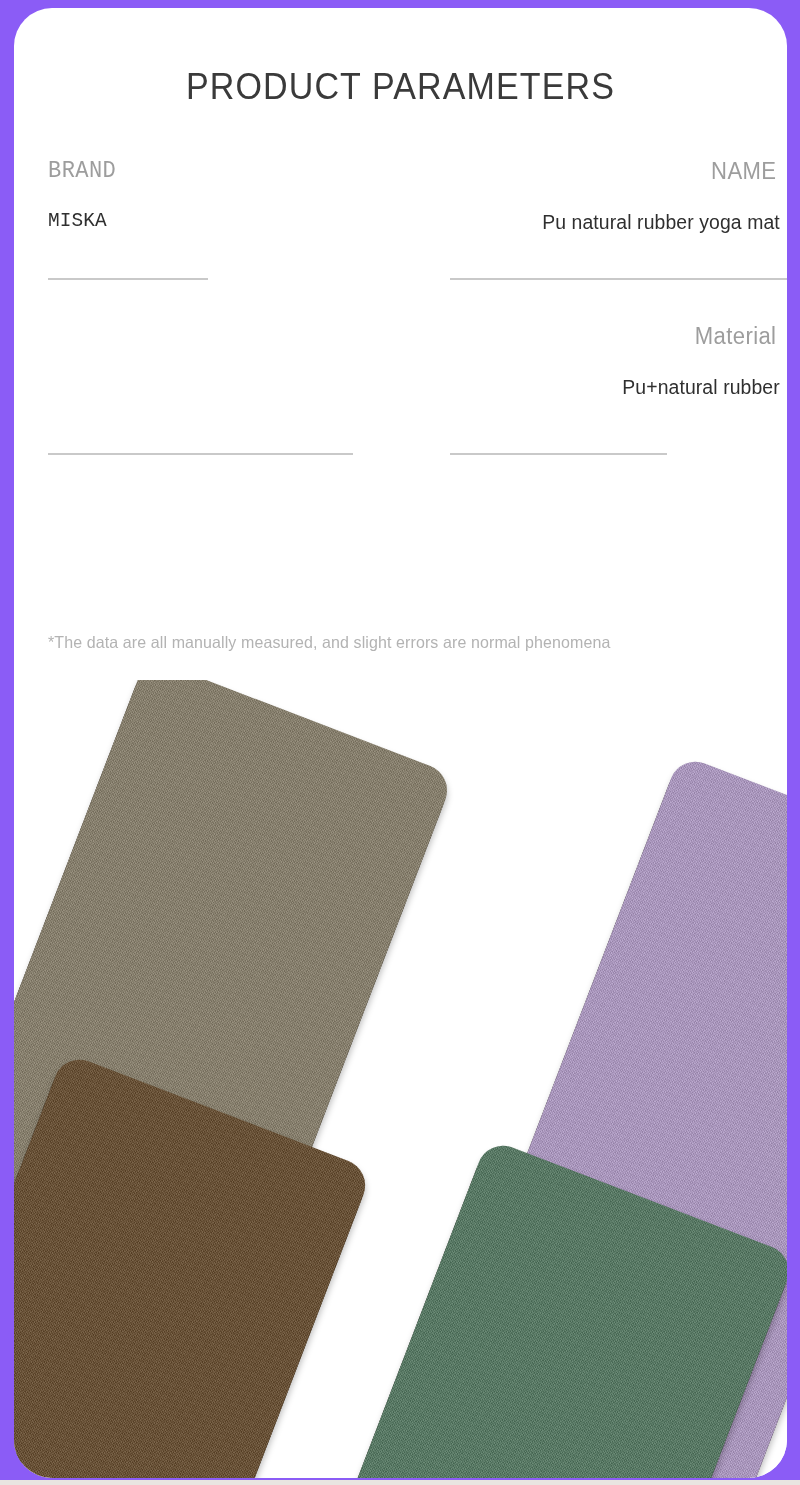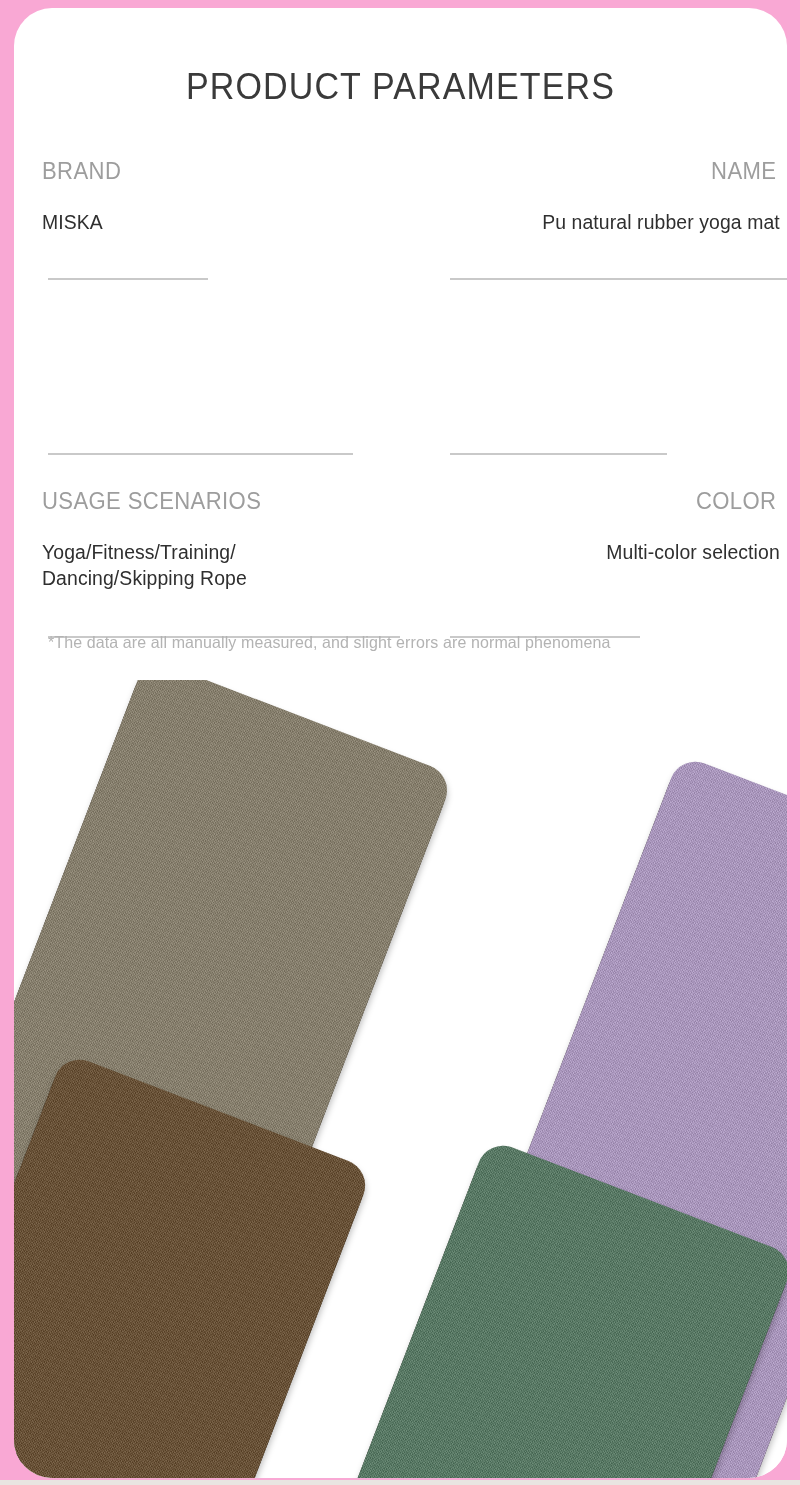--- a/index.html
+++ b/index.html
@@ -7,21 +7,21 @@
   html, body {
     width:800px; height:1485px;
     background:#e9e5e1;
     font-family:"Liberation Sans", sans-serif;
     overflow:hidden;
   }
 
   #page {
     position:relative;
     width:800px; height:1480px;
-    background:#f9a8d4;
+    background:#8b5cf6;
   }
 
   
   #card {
     position:absolute;
     left:14px; top:8px;
     width:773px; height:1470px;
     background:#ffffff;
     border-radius:38px;
     overflow:hidden;
@@ -44,21 +44,21 @@
   .params {
     position:absolute;
     top:150px; left:0; width:773px;
   }
   .prow {
     position:relative;
     width:773px;
     height:165px;
   }
   .pcell { position:absolute; top:0; }
-  .pcell.left  { left:28px;  width:360px; }
+  .pcell.left  { left:34px;  width:360px;font-family:Liberation Mono, monospace; }
   .pcell.right { left:436px; width:340px;text-align:right; }
 
   .plabel {
     font-size:23px;
     color:#9d9d9d;
     font-weight:400;
     letter-spacing:0.4px;
     white-space:nowrap;
     transform:scaleX(0.96);
     transform-origin:left center;
@@ -180,37 +180,28 @@
         </div>
         <div class="pcell right">
           <div class="plabel">NAME</div>
           <div class="pvalue">Pu natural rubber yoga mat</div>
         </div>
         <div class="pline r1l"></div>
         <div class="pline r1r"></div>
       </div>
 
       <div class="prow">
+        <div class="pcell right">
+          <div class="plabel">Material</div>
+          <div class="pvalue">Pu+natural rubber</div>
+        </div>
         <div class="pline r2l"></div>
         <div class="pline r2r"></div>
       </div>
 
-      <div class="prow">
-        <div class="pcell left">
-          <div class="plabel">USAGE SCENARIOS</div>
-          <div class="pvalue">Yoga/Fitness/Training/
-Dancing/Skipping Rope</div>
-        </div>
-        <div class="pcell right">
-          <div class="plabel">COLOR</div>
-          <div class="pvalue">Multi-color selection</div>
-        </div>
-        <div class="pline r3l"></div>
-        <div class="pline r3r"></div>
-      </div>
 
     </div>
 
     <div class="footnote">*The data are all manually measured, and slight errors are normal phenomena</div>
 
     <div id="photo">
       <div class="mat" id="mat-khaki">
         <div class="face"></div>
       </div>
       <div class="mat" id="mat-purple">

